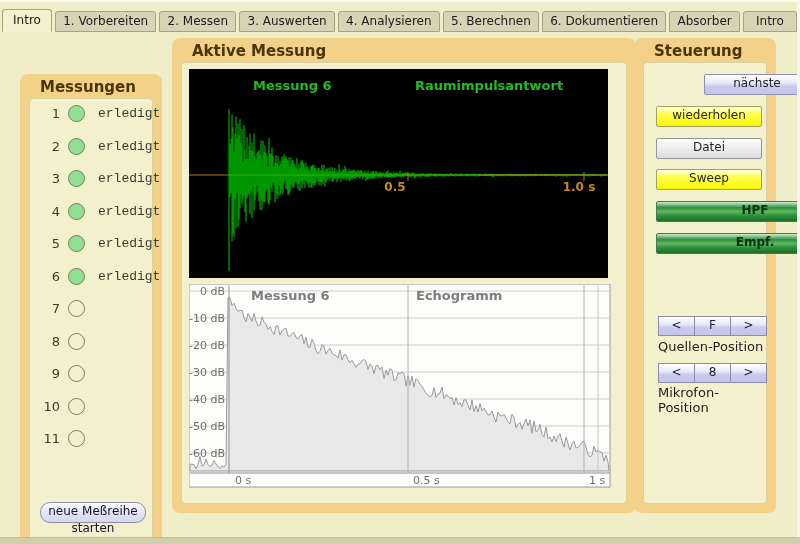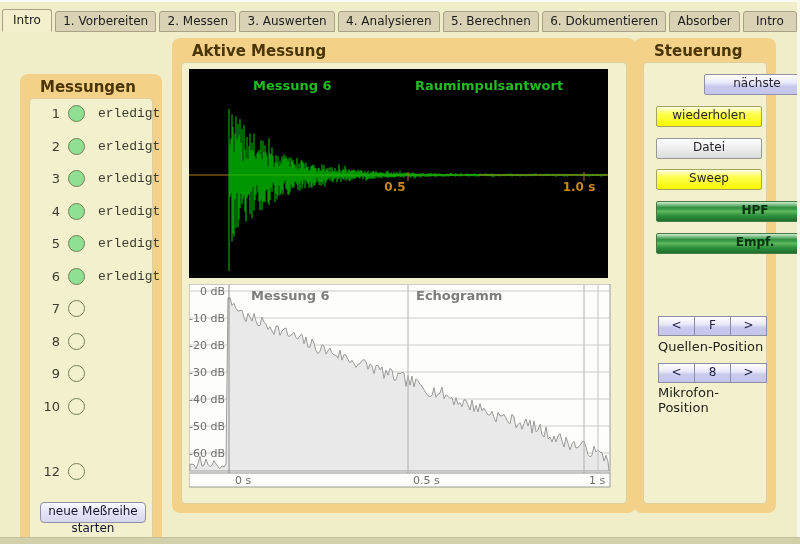--- a/index.html
+++ b/index.html
@@ -28,21 +28,21 @@
 
   
   .mrow{position:absolute;left:0;right:0;height:22px;}
   .mnum{position:absolute;left:4px;width:26px;top:3px;text-align:right;font-size:13px;color:#3c3c2e;}
   .mdot{position:absolute;left:38px;top:2px;width:15px;height:15px;border-radius:50%;border:1.5px solid #76805b;}
   .mdot.done{background:#8fe092;}
   .mdot.open{background:#f3f0cd;}
   .mlabel{position:absolute;left:68px;top:3px;font-size:13px;color:#3c3c2e;font-family:Liberation Mono, monospace;}
   .start-btn{position:absolute;left:10px;top:403px;width:104px;height:19px;font-size:12px;color:#14142e;
              background:linear-gradient(180deg,#f8f8ff 0%,#e4e4f6 50%,#d6d6ee 100%);
-             border:1px solid #8f8fa6;border-radius:4px;text-align:center;line-height:17px;cursor:default;}
+             border:1px solid #8f8fa6;border-radius:10px;text-align:center;line-height:17px;cursor:default;}
 
   
   .chart-impulse{position:absolute;left:7px;top:6px;}
   .chart-echo{position:absolute;left:7px;top:221px;}
   svg{font-family:"DejaVu Sans",sans-serif;}
   .imp-title{fill:#23bb23;font-size:13px;font-weight:bold;}
   .imp-tick{fill:#c8881c;font-size:12px;font-weight:bold;}
   .echo-title{fill:#7d7d7d;font-size:13px;font-weight:bold;}
   .echo-lab{fill:#6e6e6e;font-size:11px;}
 
@@ -120,22 +120,22 @@
           <span class="mdot open"></span>
         </div>
       <div class="mrow" style="top:264px">
           <span class="mnum">9</span>
           <span class="mdot open"></span>
         </div>
       <div class="mrow" style="top:297px">
           <span class="mnum">10</span>
           <span class="mdot open"></span>
         </div>
-      <div class="mrow" style="top:362px">
-          <span class="mnum">12</span>
+      <div class="mrow" style="top:329px">
+          <span class="mnum">11</span>
           <span class="mdot open"></span>
         </div>
       <div class="start-btn">neue Meßreihe starten</div>
     </div>
   </div>
 
   <div class="panel panel-center">
     <div class="panel-title">Aktive Messung</div>
     <div class="panel-inner">
 

